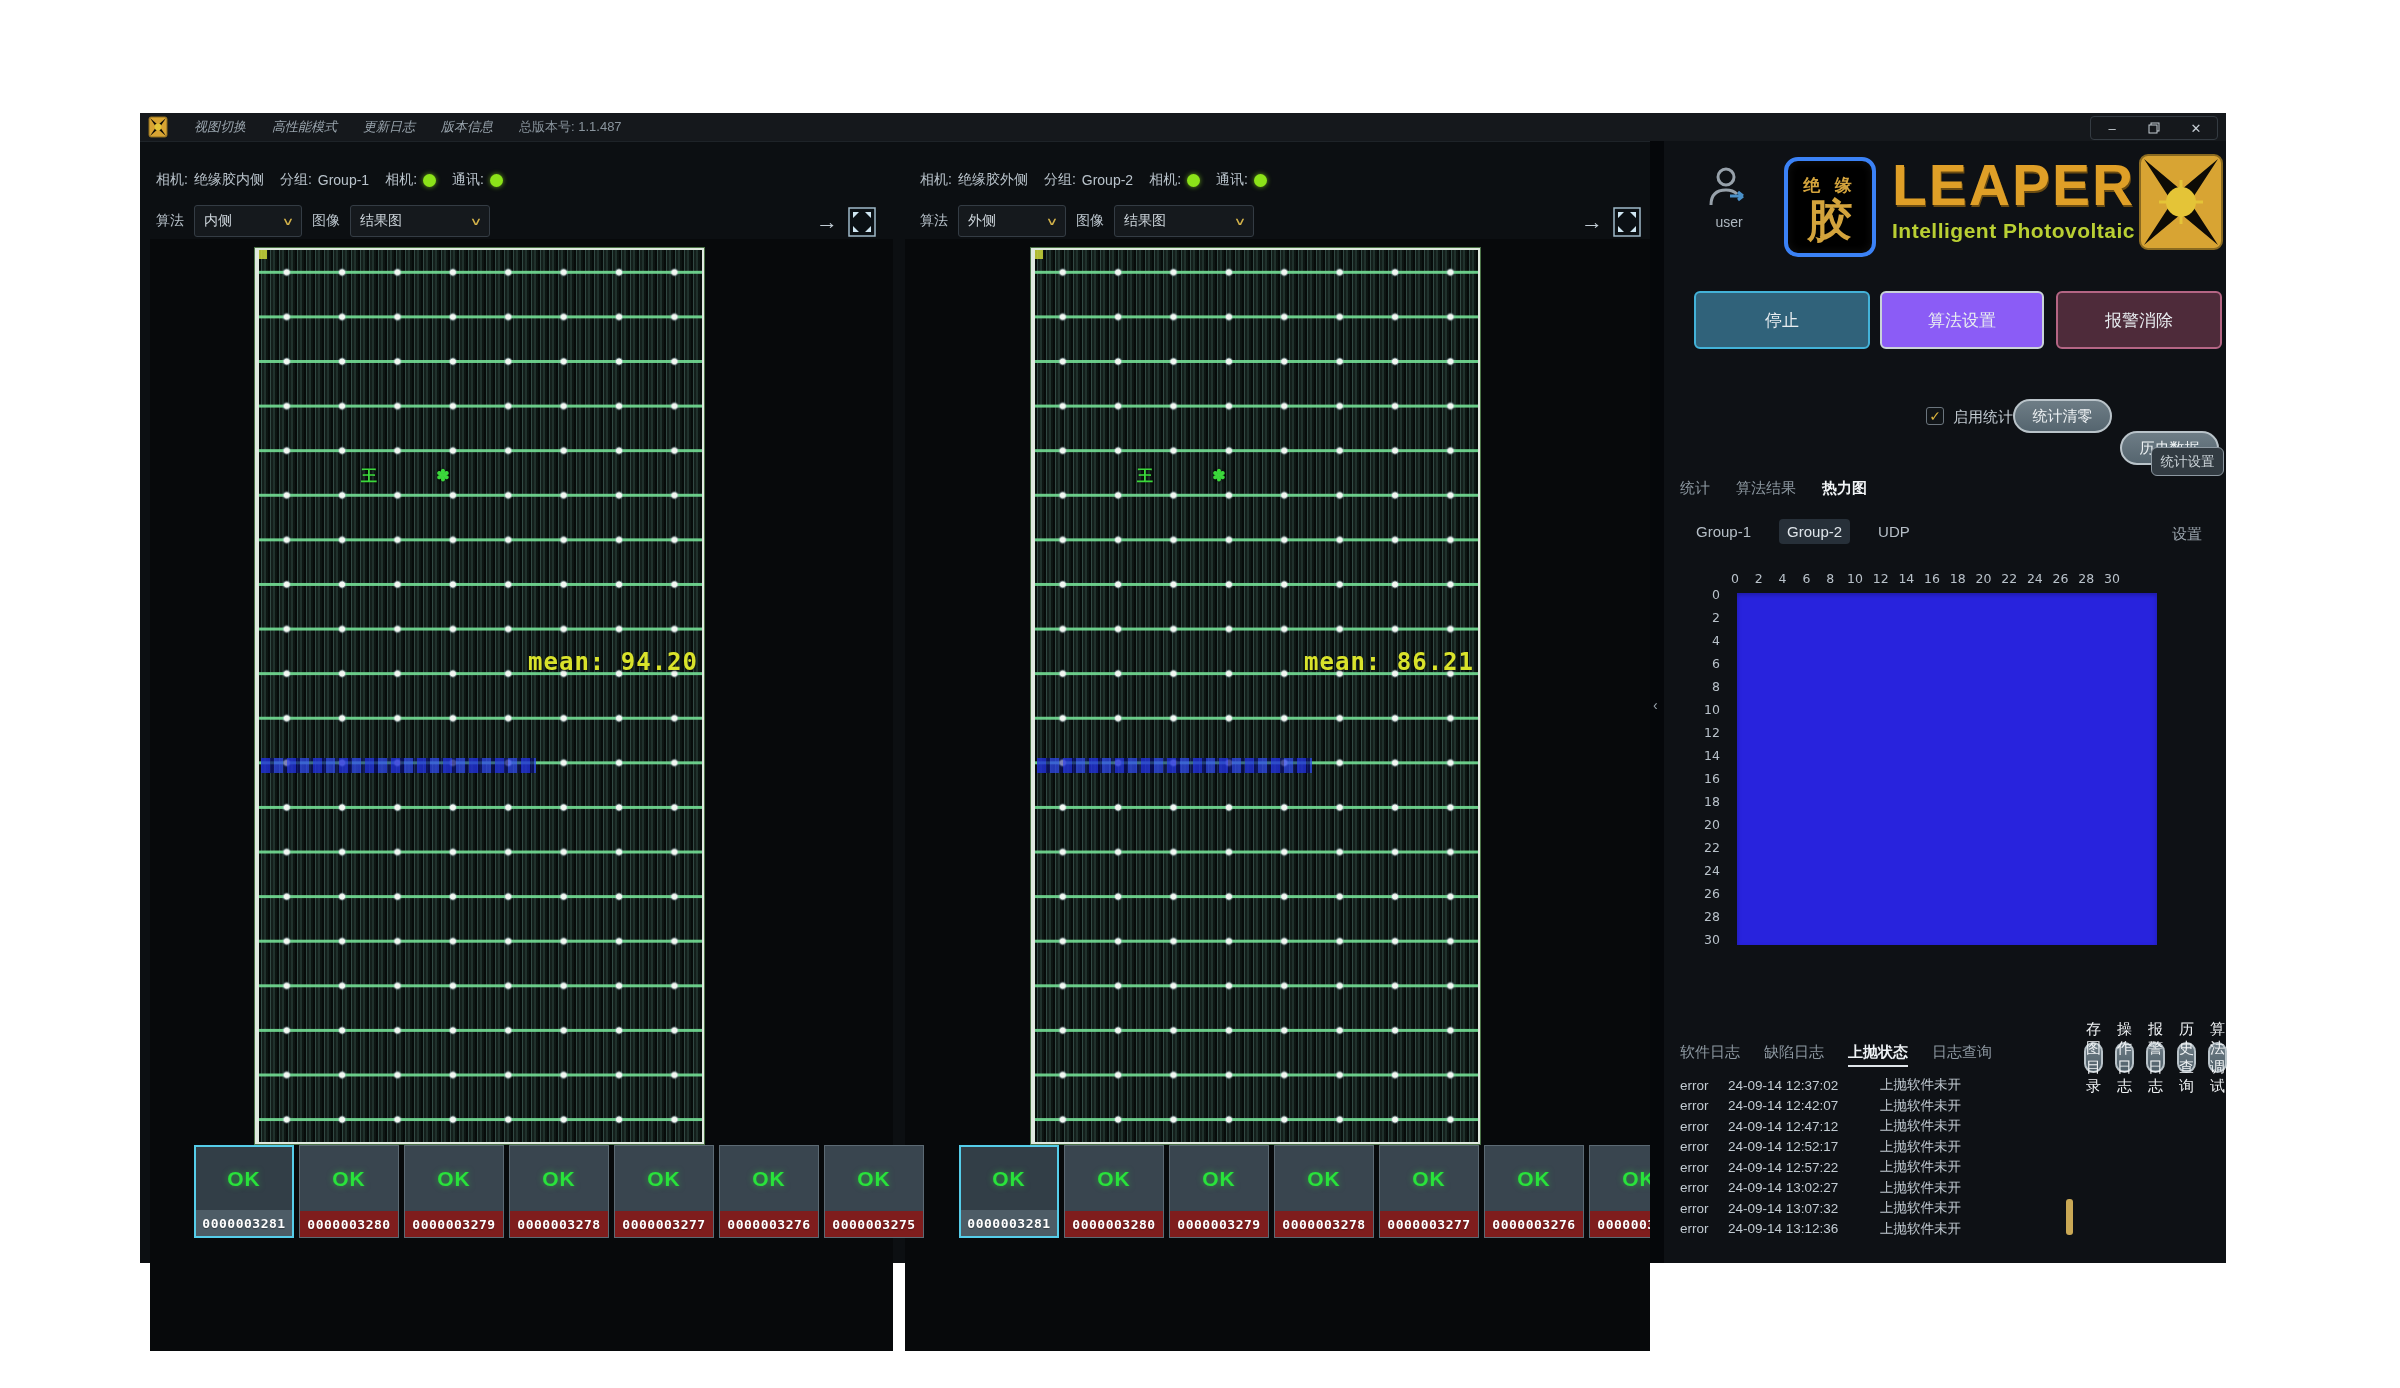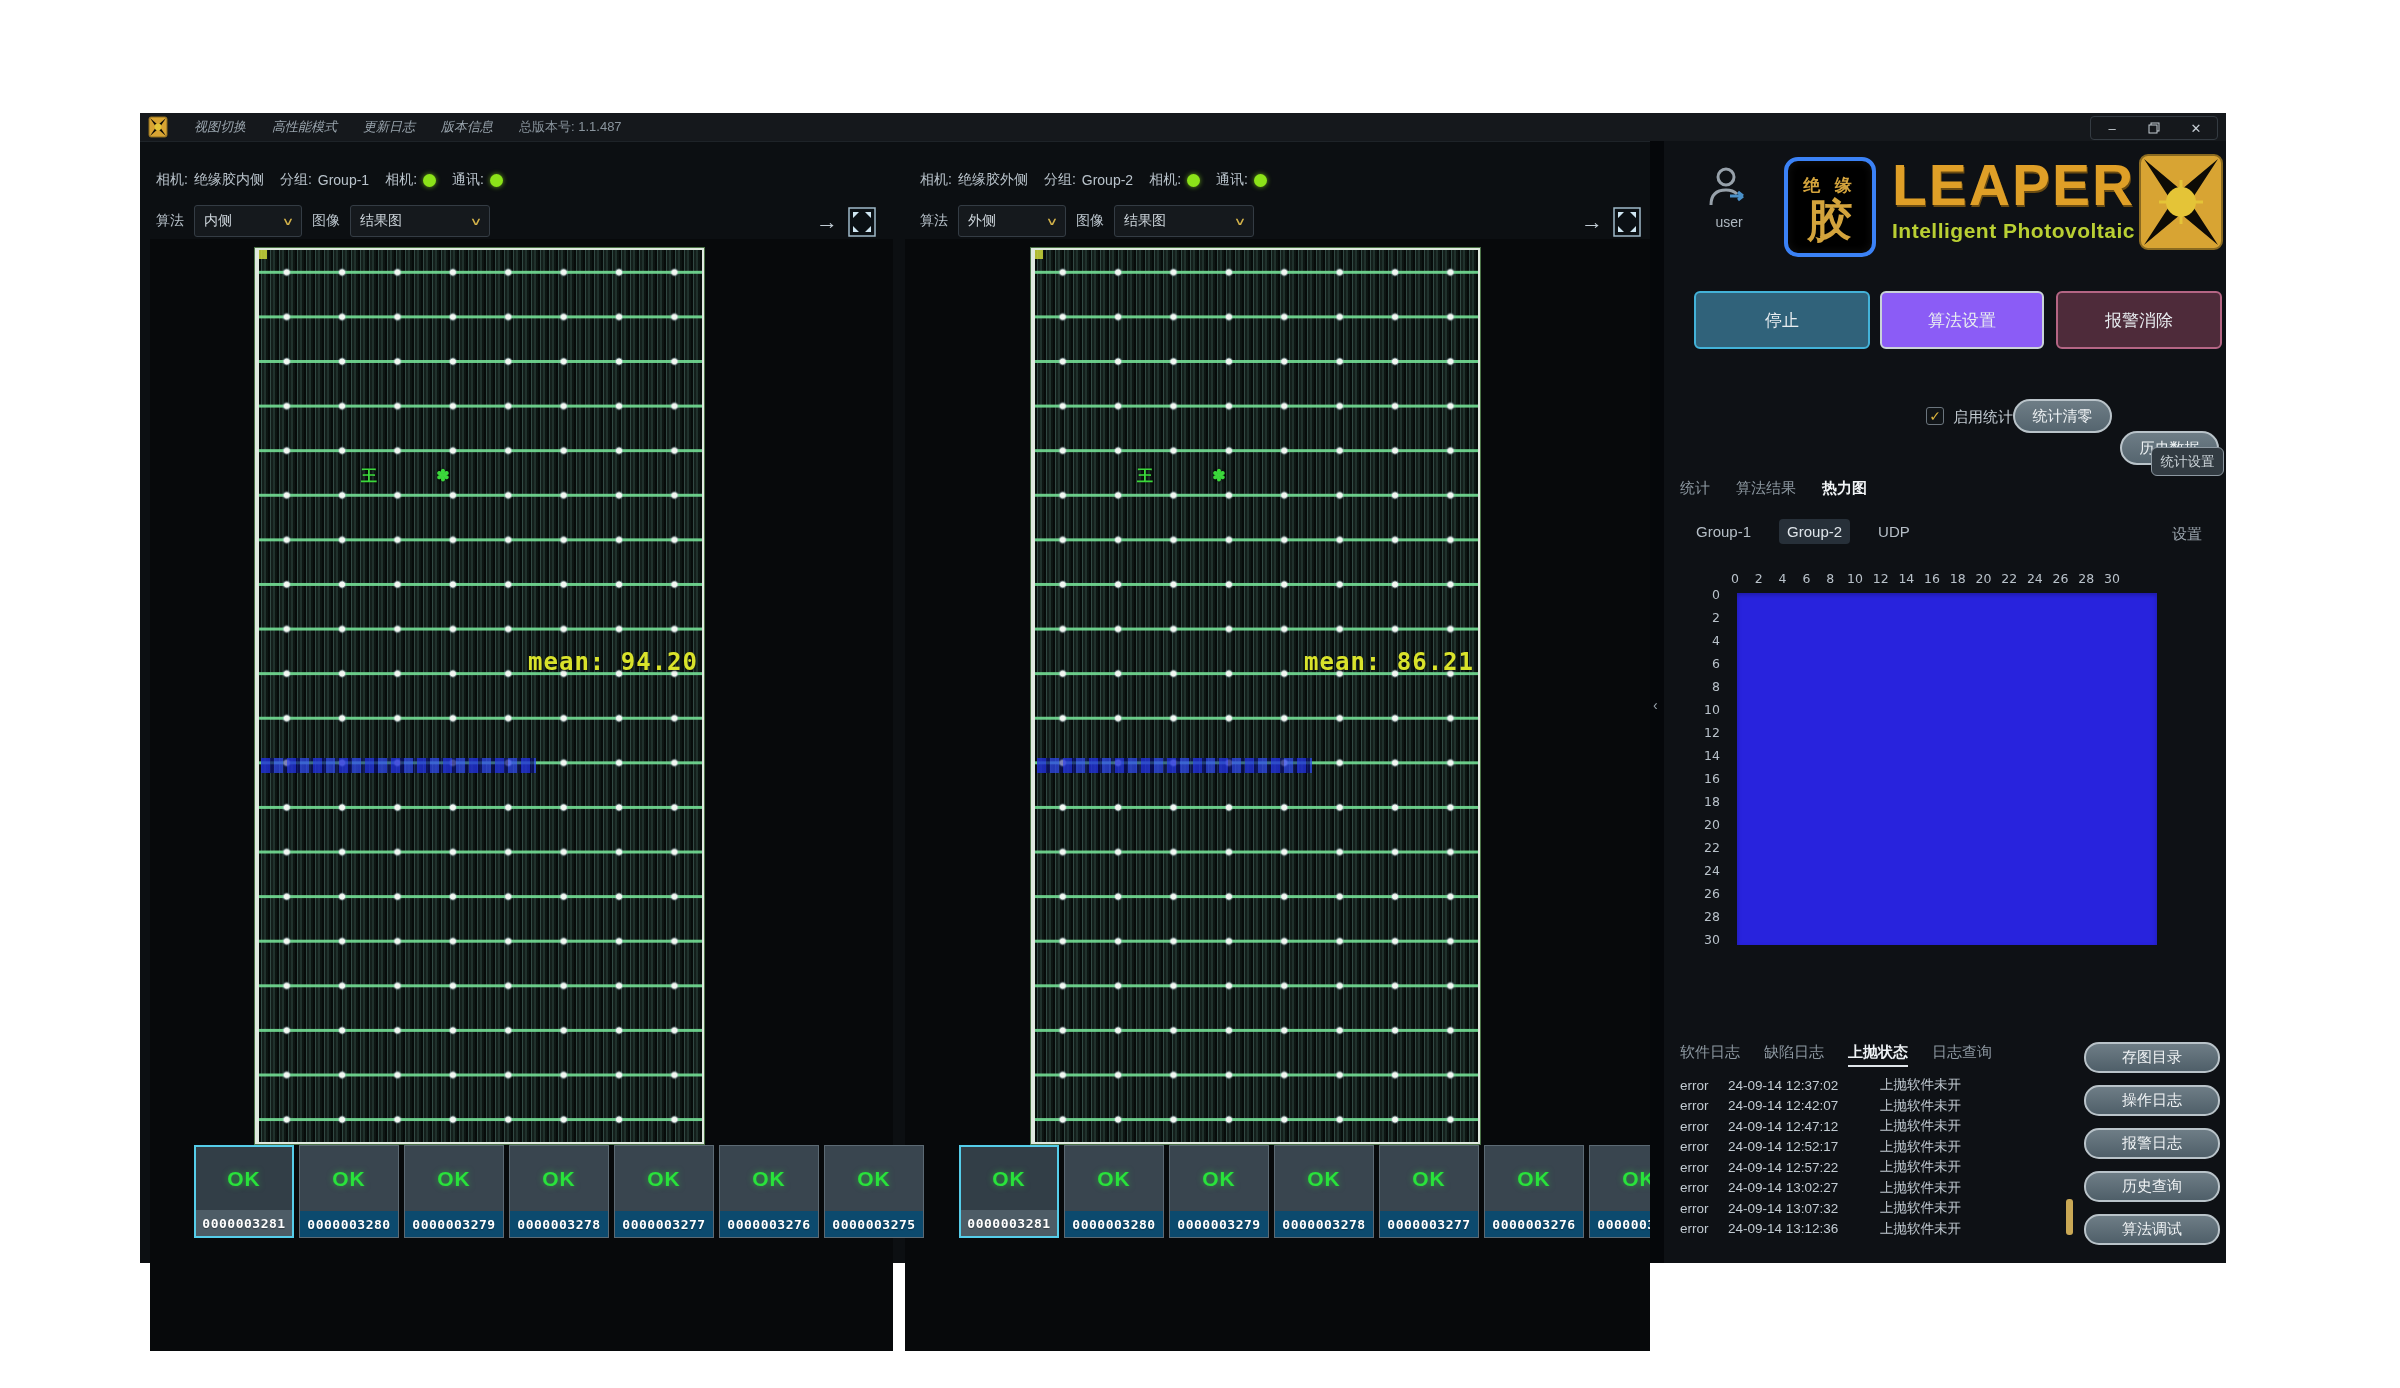--- a/index.html
+++ b/index.html
@@ -55,21 +55,21 @@
     background:repeating-linear-gradient(90deg, rgba(32,48,216,.9) 0 9px, rgba(8,12,110,.8) 9px 13px,
       rgba(45,70,230,.85) 13px 22px, rgba(10,14,120,.55) 22px 26px);}
 
   
   .tiles{position:absolute;top:1032px;display:flex;gap:5px;padding-left:44px;}
   .t1{left:10px}.t2{left:775px}
   .tile{width:100px;height:93px;background:#39454f;border:1px solid #5c6a74;display:flex;flex-direction:column;box-sizing:border-box;}
   .tile.selected{border:2px solid #55cdea;background:#323e47;}
   .tile-status{flex:1;display:flex;align-items:center;justify-content:center;color:#29e23b;
                font-weight:800;font-size:21px;letter-spacing:1px;text-shadow:0 0 6px rgba(41,226,59,.55);}
-  .tile-serial{height:26px;background:#0c4a6e;color:#ffffff;font:bold 13px "DejaVu Sans Mono",monospace;
+  .tile-serial{height:26px;background:#7f1d1d;color:#ffffff;font:bold 13px "DejaVu Sans Mono",monospace;
                display:flex;align-items:center;justify-content:center;letter-spacing:.5px;
                text-shadow:0 1px 1px rgba(0,0,0,.35);}
   .tile.selected .tile-serial{background:#4d5c66;}
 
   
   .divider{position:absolute;left:1510px;top:28px;width:14px;height:1122px;background:#05070a;}
   .divider .handle{position:absolute;top:556px;left:3px;color:#9aa4ad;font-size:14px;}
 
   
   .rp{position:absolute;left:1524px;top:28px;width:562px;height:1122px;background:#0e1115;}
@@ -119,21 +119,21 @@
 
   .log-tabs{position:absolute;left:16px;top:902px;display:flex;gap:24px;font-size:15px;color:#8d98a1;}
   .log-tab.active{color:#eef2f5;font-weight:bold;border-bottom:2px solid #dfe5ea;padding-bottom:3px;}
   .log-list{position:absolute;left:16px;top:934px;width:385px;display:flex;flex-direction:column;
             font-size:13.5px;color:#c2cbd2;}
   .log-row{display:flex;height:20.5px;align-items:center;}
   .log-level{width:48px;}
   .log-time{width:152px;}
   .log-msg{flex:1;}
 
-  .side-btns{position:absolute;left:420px;top:901px;width:136px;display:flex;flex-direction:column;gap:12px;}
+  .side-btns{position:absolute;left:420px;top:901px;width:136px;display:flex;flex-direction:row;gap:12px;align-items:flex-end;}
   .side-btn{height:31px;border-radius:15px;background:linear-gradient(#6e7d86,#4f5f69);border:2px solid #b9c3c9;
             color:#f0f3f5;font-size:15px;display:flex;align-items:center;justify-content:center;box-sizing:border-box;}
   .scroll-thumb{position:absolute;left:402px;top:1058px;width:7px;height:36px;background:#c9a855;border-radius:3px;}
 </style>
 </head>
 <body>
 
 <div class="window">
 
   <div class="titlebar">

